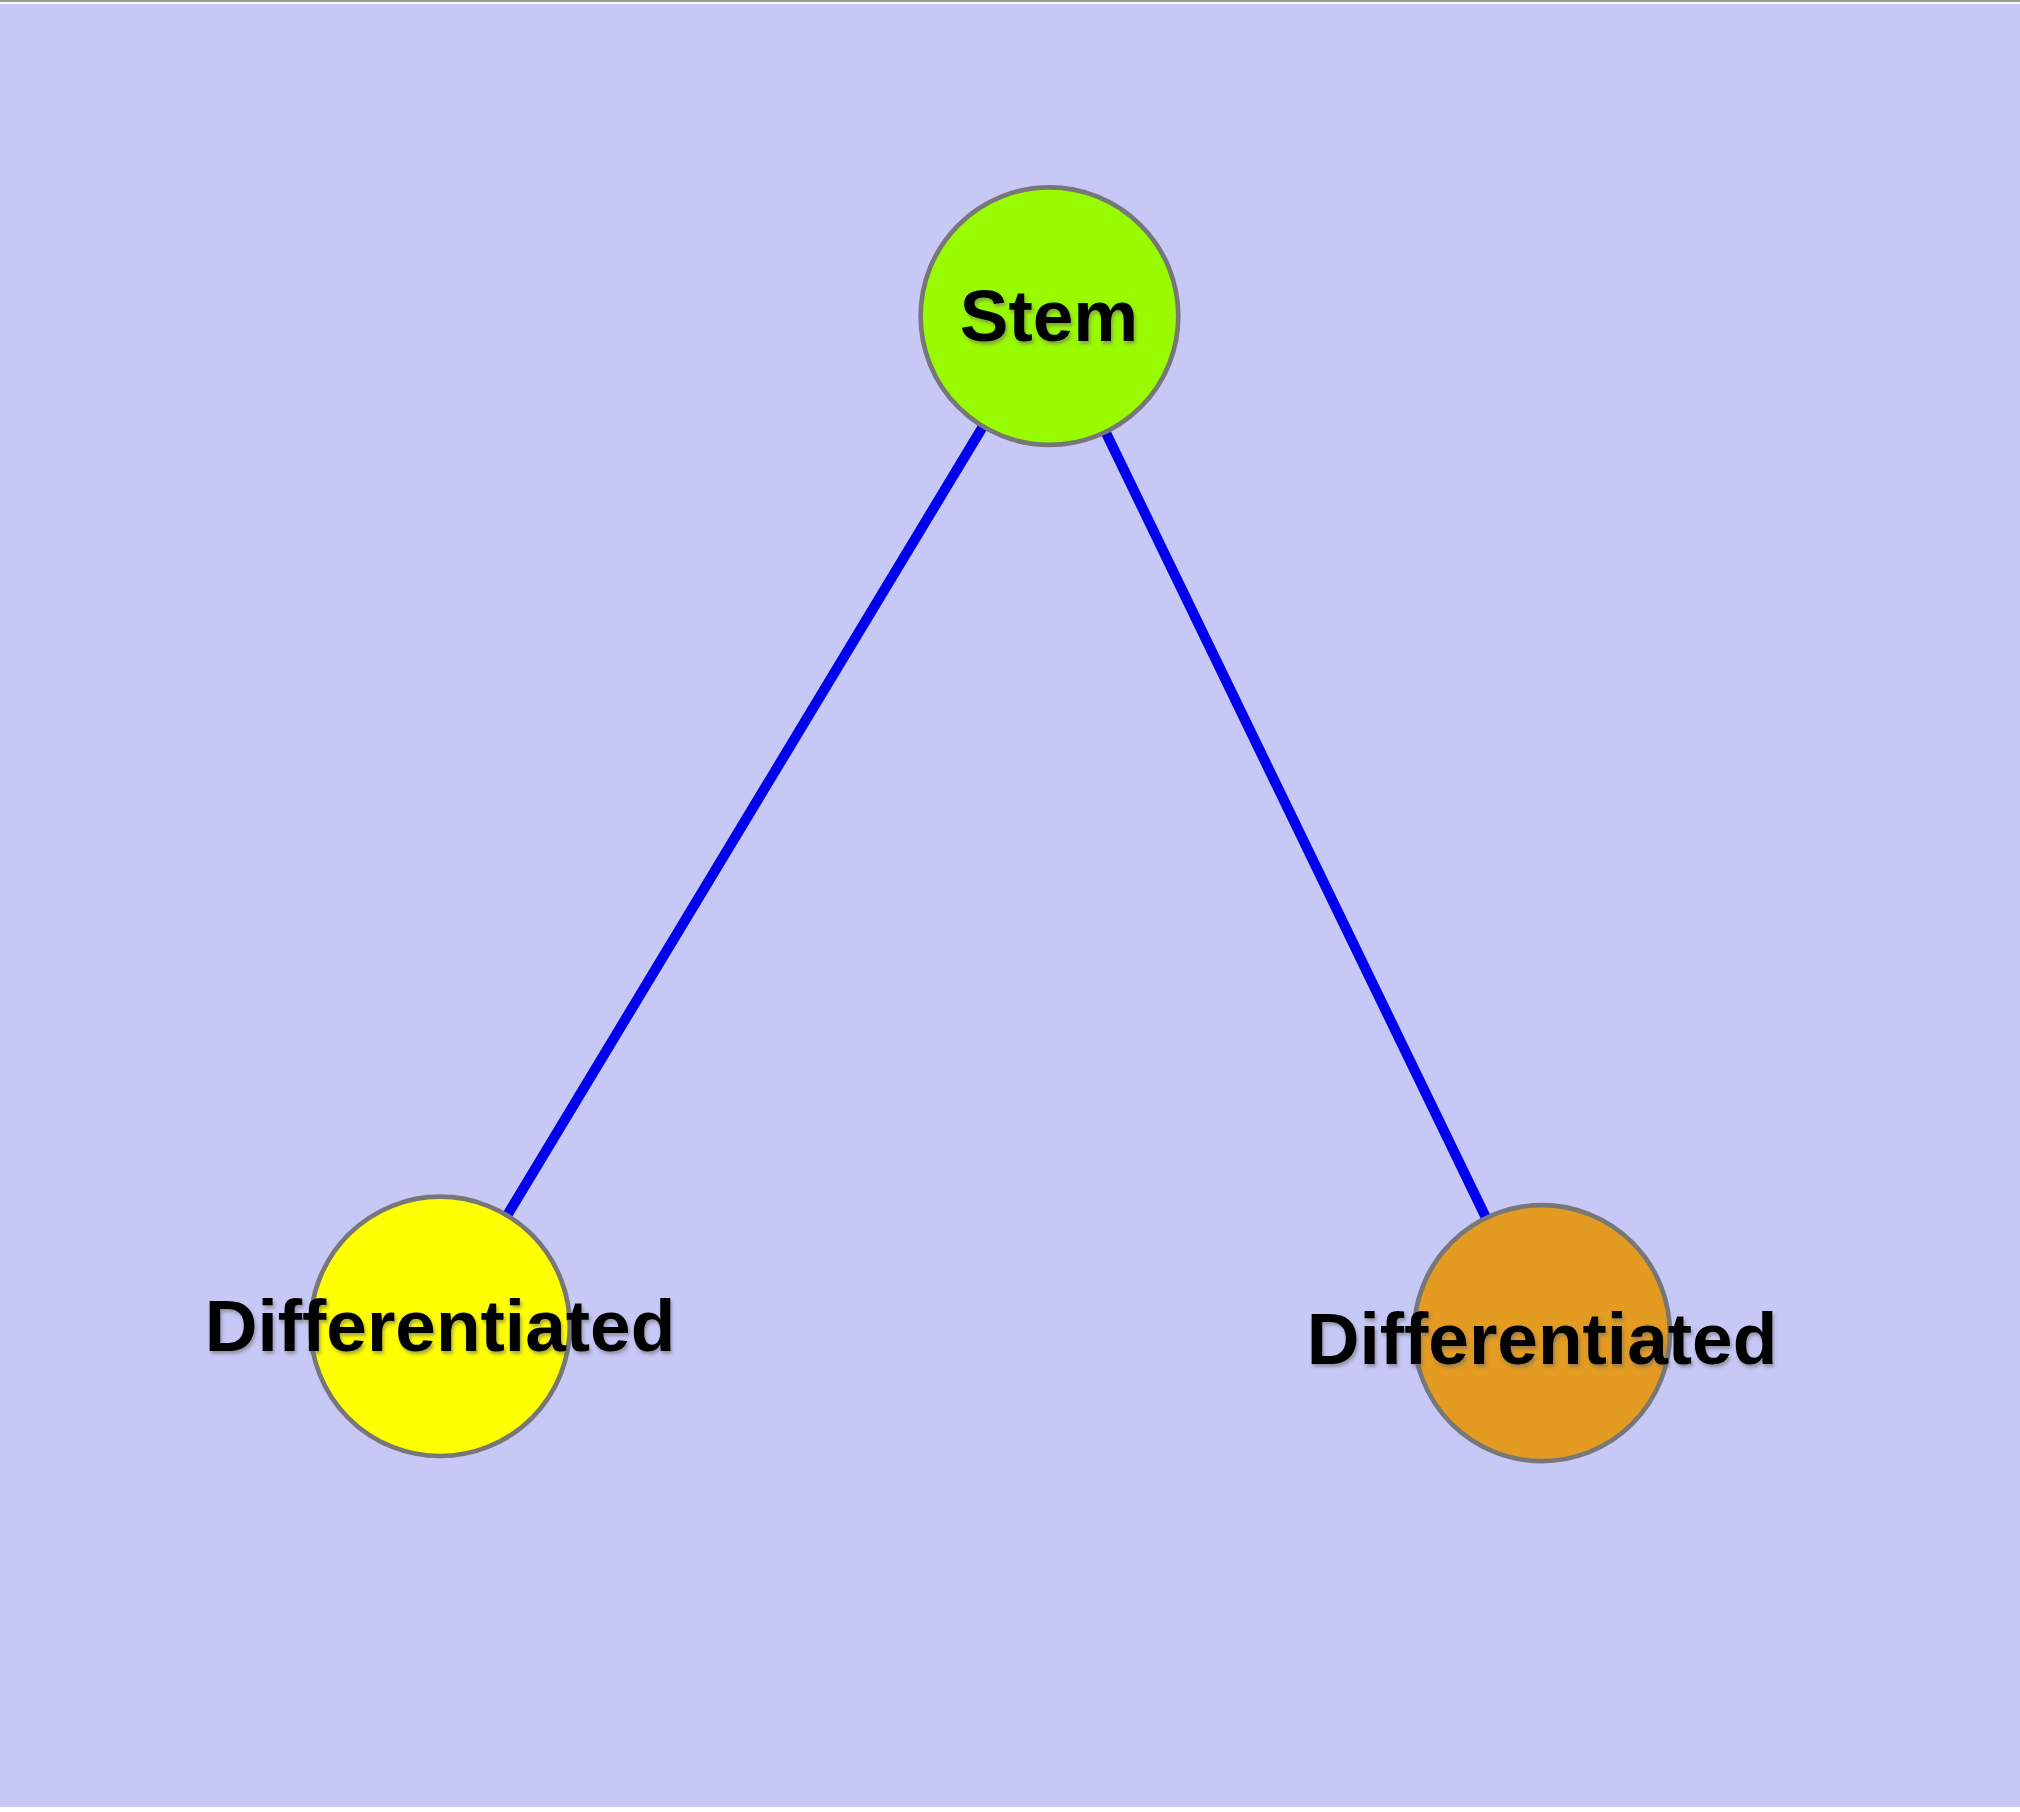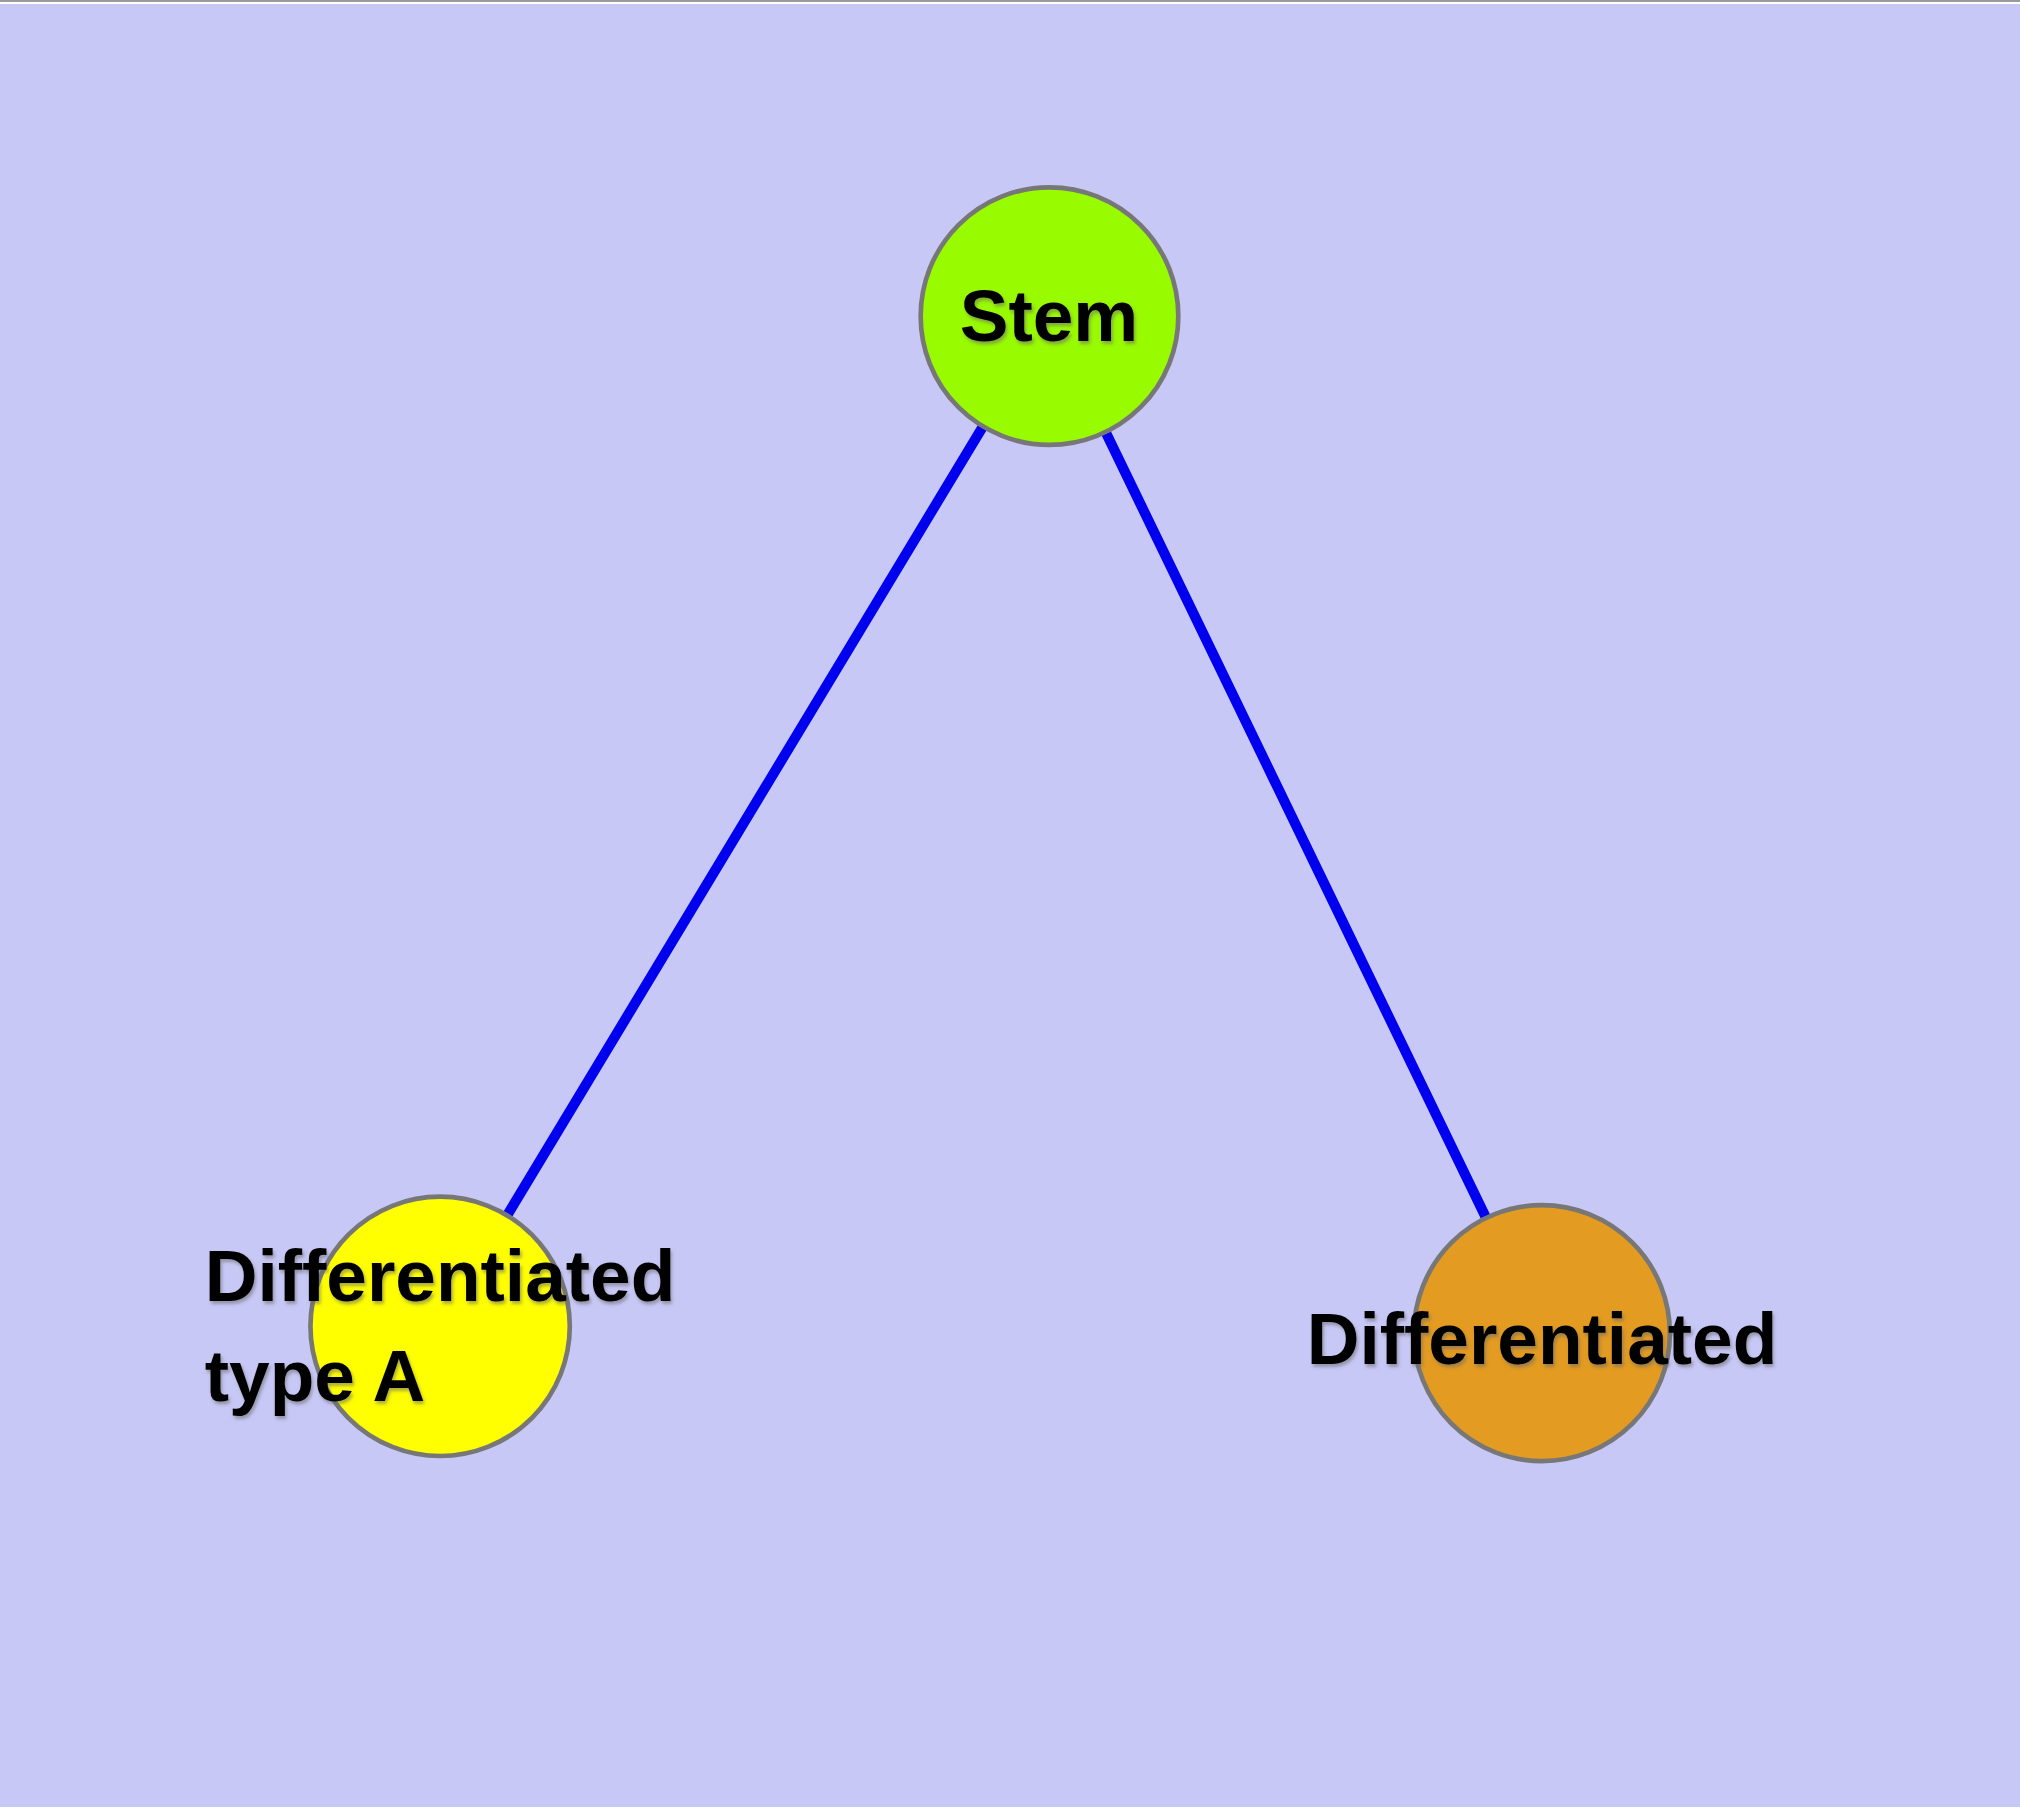--- a/index.html
+++ b/index.html
@@ -48,20 +48,21 @@
   svg.graph line {
     stroke-width: 12px;
     stroke-linecap: round;
   }
   svg.graph circle {
     stroke-width: 5.5px;
   }
   .label {
     position: absolute;
     transform: translate(-50%, -50%);
+    text-align: center;
     font-weight: bold;
     font-size: 73px;
     line-height: 100px;
     color: #000000;
     white-space: nowrap;
     text-shadow: 1.7px 2.5px 3.4px rgba(105,105,105,0.55);
     z-index: 3;
   }
 </style>
 </head>
@@ -81,21 +82,20 @@
     <circle cx="519" cy="1565" r="153" fill="#FFFF00" stroke="#777777"></circle>
     <circle cx="1819" cy="1573" r="151" fill="#E49B21" stroke="#777777"></circle>
   </svg>
 
   <div class="label" style="left:1049px; top:316px;">
     <div>Stem</div>
   </div>
 
   <div class="label" style="left:440px; top:1326px;">
     <div>Differentiated</div>
-    <div>type A</div>
   </div>
 
   <div class="label" style="left:1542px; top:1339px;">
     <div>Differentiated</div>
   </div>
 
   <div class="bottom-white"></div>
 </div>
 
 

